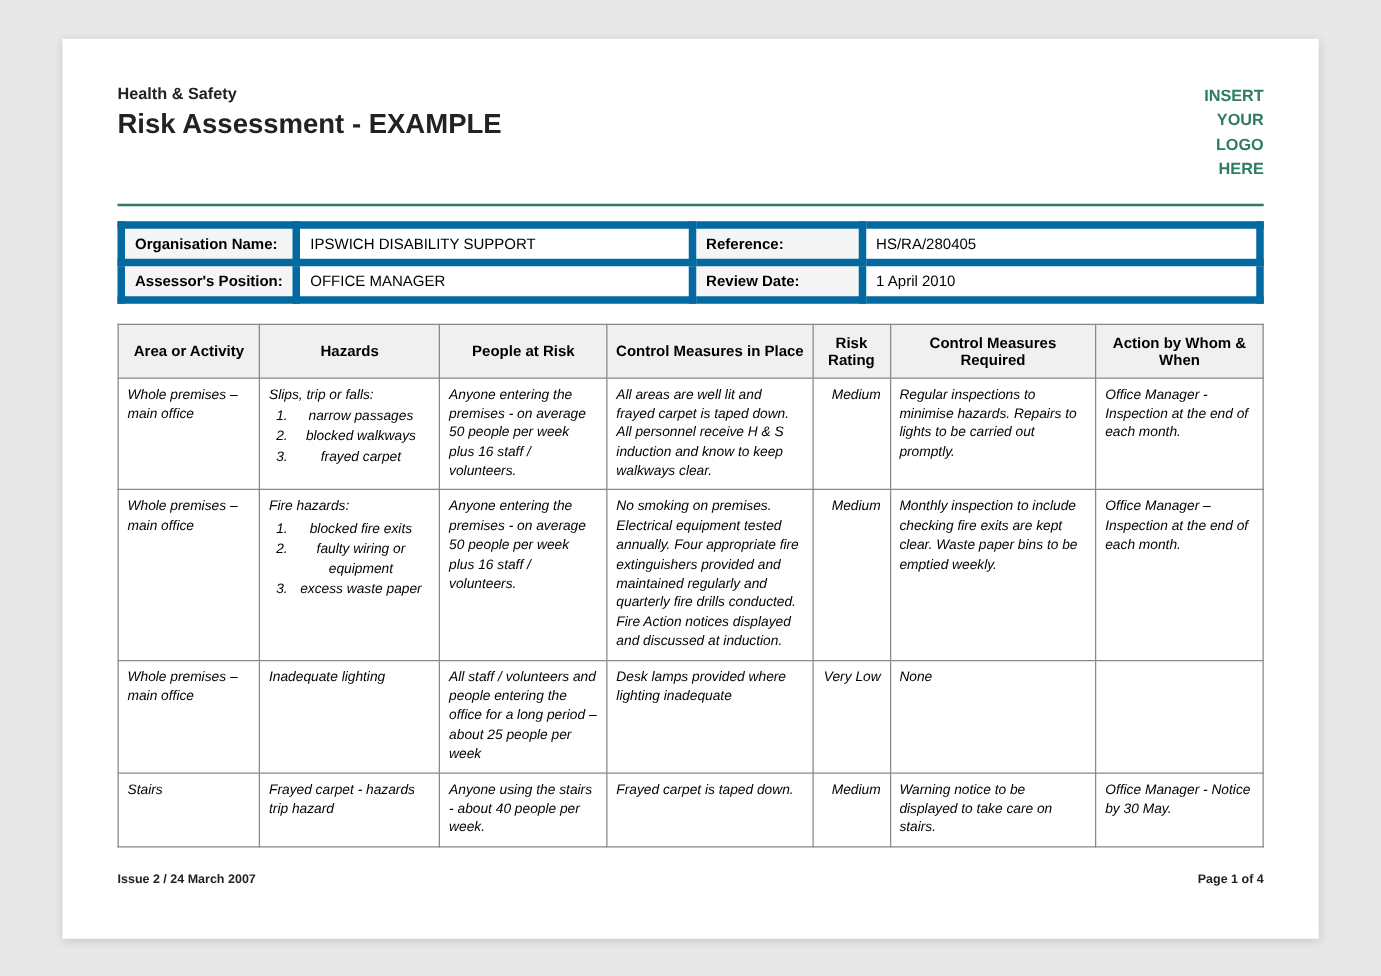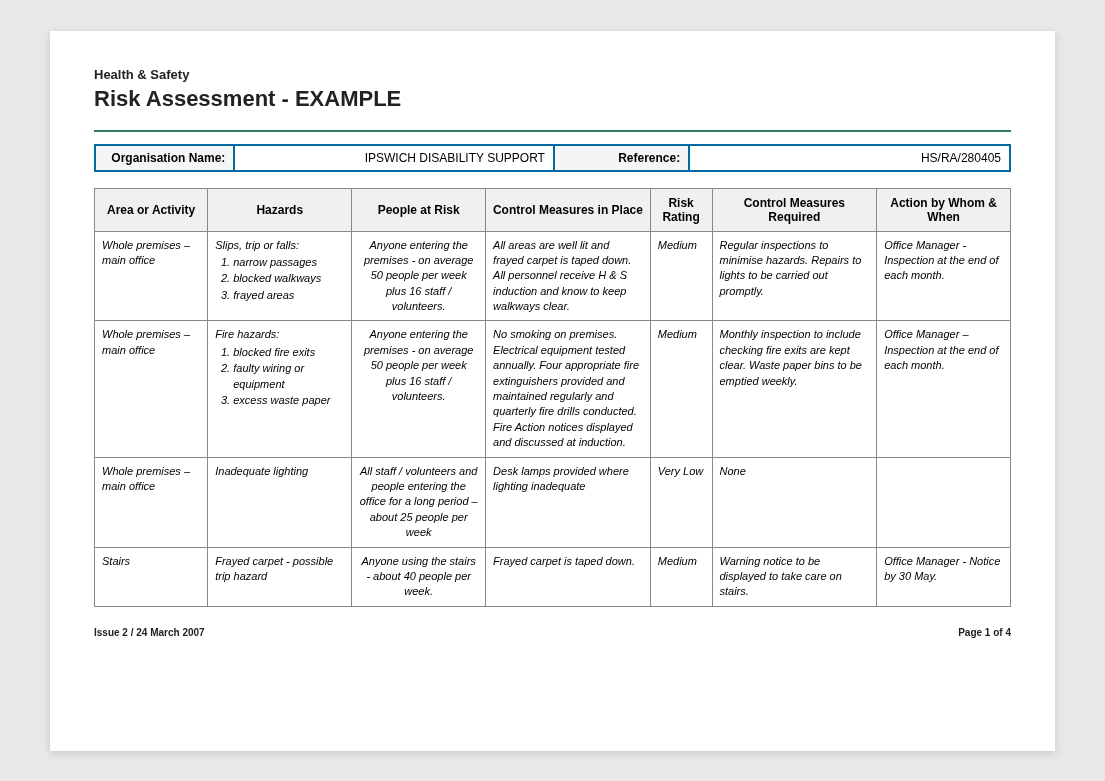--- a/index.html
+++ b/index.html
@@ -50,24 +50,23 @@
       border-top: 2px solid #2e7d5e;
       margin-bottom: 12px;
     }
     .info-table {
       width: 100%;
       border-collapse: collapse;
       margin-bottom: 16px;
       border: 1px solid #888;
     }
     .info-table td {
-      border: 2px solid #0369a1;
+      border: 6px solid #0369a1;
       padding: 5px 8px;
       font-size: 12px;
-      text-align: right;
     }
     .info-label {
       font-weight: bold;
       background: #f5f5f5;
       width: 140px;
       white-space: nowrap;
     }
     .info-value {
       width: 340px;
     }
@@ -92,57 +91,69 @@
       vertical-align: top;
       font-size: 11px;
       line-height: 1.4;
     }
     .main-table td.italic {
       font-style: italic;
       border-radius: 20px;
     }
     .col-area { width: 110px; }
     .col-hazards { width: 140px; }
-    .col-people { width: 130px; text-align: center; }
+    .col-people { width: 130px; }
     .col-control { width: 160px; margin-left: 16px; }
-    .col-rating { width: 60px; text-align: left; }
+    .col-rating { width: 60px; text-align: right; }
     .col-required { width: 160px; }
     .col-action { width: 130px; }
     .footer-area {
       display: flex;
       justify-content: space-between;
       margin-top: 10px;
       font-size: 10px;
       font-weight: bold;
       color: #222;
     }
     ol { padding-left: 18px; margin: 2px 0; }
-    ol li { margin-bottom: 1px; }
+    ol li { margin-bottom: 1px; text-align: center; }
   </style>
 </head>
 <body>
 
 <div class="page">
 
   <div class="header-area">
     <div class="header-left">
       <div class="health-safety">Health &amp; Safety</div>
       <div class="main-title">Risk Assessment - EXAMPLE</div>
     </div>
+    <div class="logo-placeholder">
+      <span>INSERT</span><br>
+      <span>YOUR</span><br>
+      <span>LOGO</span><br>
+      <span>HERE</span>
+    </div>
   </div>
 
   <hr class="divider">
 
   <table class="info-table">
     <tbody>
       <tr>
         <td class="info-label">Organisation Name:</td>
         <td class="info-value">IPSWICH DISABILITY SUPPORT</td>
         <td class="info-label">Reference:</td>
         <td class="info-value">HS/RA/280405</td>
+      </tr>
+      <tr>
+        <td class="info-label">Assessor's Position:</td>
+        <td class="info-value">OFFICE MANAGER</td>
+        <td class="info-label">Review Date:</td>
+        <td class="info-value">1 April 2010</td>
       </tr>
     </tbody>
   </table>
 
   <table class="main-table">
     <thead>
       <tr>
         <th class="col-area">Area or Activity</th>
         <th class="col-hazards">Hazards</th>
         <th class="col-people">People at Risk</th>
@@ -154,21 +165,21 @@
     </thead>
     <tbody>
 
       <tr>
         <td class="italic col-area">Whole premises – main office</td>
         <td class="italic col-hazards">
           <span>Slips, trip or falls:</span>
           <ol>
             <li>narrow passages</li>
             <li>blocked walkways</li>
-            <li>frayed areas</li>
+            <li>frayed carpet</li>
           </ol>
         </td>
         <td class="italic col-people">Anyone entering the premises - on average 50 people per week plus 16 staff / volunteers.</td>
         <td class="italic col-control">All areas are well lit and frayed carpet is taped down. All personnel receive H &amp; S induction and know to keep walkways clear.</td>
         <td class="italic col-rating">Medium</td>
         <td class="italic col-required">Regular inspections to minimise hazards. Repairs to lights to be carried out promptly.</td>
         <td class="italic col-action">Office Manager - Inspection at the end of each month.</td>
       </tr>
 
       <tr>
@@ -193,21 +204,21 @@
         <td class="italic col-hazards">Inadequate lighting</td>
         <td class="italic col-people">All staff / volunteers and people entering the office for a long period – about 25 people per week</td>
         <td class="italic col-control">Desk lamps provided where lighting inadequate</td>
         <td class="italic col-rating">Very Low</td>
         <td class="italic col-required">None</td>
         <td class="italic col-action"></td>
       </tr>
 
       <tr>
         <td class="italic col-area">Stairs</td>
-        <td class="italic col-hazards">Frayed carpet - possible trip hazard</td>
+        <td class="italic col-hazards">Frayed carpet - hazards trip hazard</td>
         <td class="italic col-people">Anyone using the stairs - about 40 people per week.</td>
         <td class="italic col-control">Frayed carpet is taped down.</td>
         <td class="italic col-rating">Medium</td>
         <td class="italic col-required">Warning notice to be displayed to take care on stairs.</td>
         <td class="italic col-action">Office Manager - Notice by 30 May.</td>
       </tr>
     </tbody>
   </table>
 
   <div class="footer-area">

